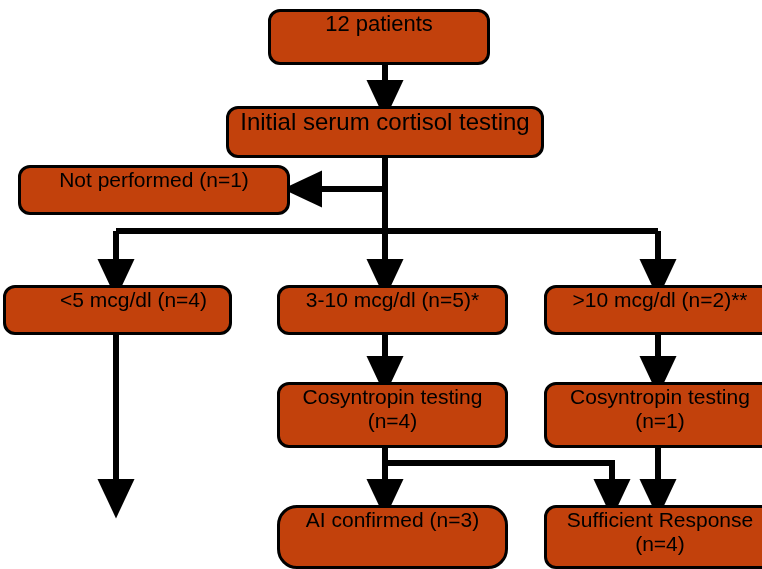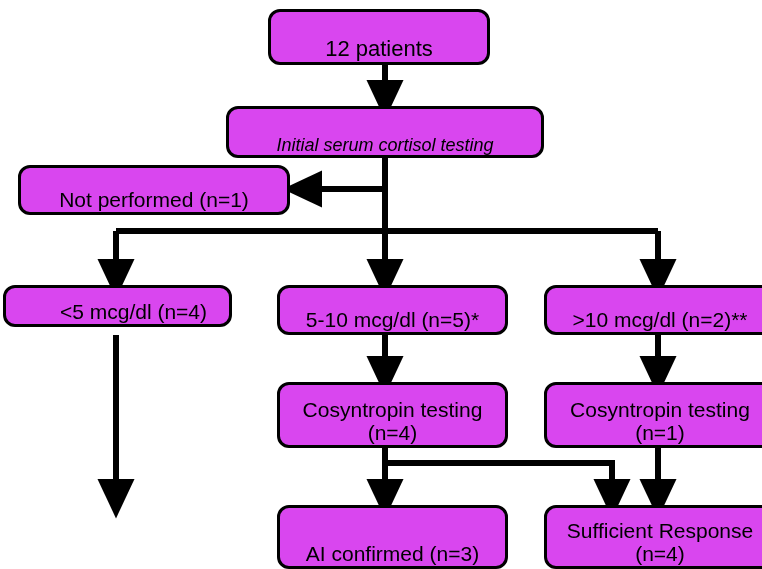--- a/index.html
+++ b/index.html
@@ -20,53 +20,53 @@
     position: absolute;
     left: 0;
     top: 0;
     width: 762px;
     height: 569px;
     pointer-events: none;
   }
   .node {
     position: absolute;
     box-sizing: border-box;
-    background: #d946ef;
+    background: #c2410c;
     border: 3px solid #000000;
     border-radius: 12px;
     display: flex;
-    align-items: flex-end;
+    align-items: flex-start;
     justify-content: center;
     text-align: center;
     color: #000000;
     font-family: "Liberation Sans", sans-serif;
     font-size: 21px;
     line-height: 1.12;
     z-index: 2;
   }
   .node .label {
     display: block;
     padding: 0 6px;
     white-space: pre-line;
   }
   
   #n-root       { left: 268px; top: 9px;   width: 222px; height: 56px; }
   #n-initial    { left: 226px; top: 106px; width: 318px; height: 52px; }
   #n-notperf    { left: 18px;  top: 165px; width: 272px; height: 50px; }
-  #n-lt5        { left: 3px;   top: 285px; width: 229px; height: 42px; padding-left: 32px; }
+  #n-lt5        { left: 3px;   top: 285px; width: 229px; height: 50px; padding-left: 32px; }
   #n-5to10      { left: 277px; top: 285px; width: 231px; height: 50px; }
   #n-gt10       { left: 544px; top: 285px; width: 232px; height: 50px; }
   #n-cosyn4     { left: 277px; top: 382px; width: 231px; height: 66px; }
   #n-cosyn1     { left: 544px; top: 382px; width: 232px; height: 66px; }
   #n-ai4        { left: 3px;   top: 505px; width: 229px; height: 64px; }
-  #n-ai3        { left: 277px; top: 505px; width: 231px; height: 64px; }
+  #n-ai3        { left: 277px; top: 505px; width: 231px; height: 64px; border-radius: 20px; }
   #n-suff2      { left: 544px; top: 505px; width: 232px; height: 64px; }
 
   #n-root .label       { font-size: 22px; }
-  #n-initial .label    { font-size: 18px; font-style: italic; }
+  #n-initial .label    { font-size: 24px; }
   #n-suff2 .label      { font-size: 21px; }
 </style>
 </head>
 <body>
 
 <div id="canvas">
 
   <svg class="edges" viewBox="0 0 762 569" width="762" height="569" aria-hidden="true">
     <defs>
       <marker id="arrowhead" markerWidth="7" markerHeight="7" refX="3.2" refY="3.5" orient="auto" markerUnits="strokeWidth">
@@ -115,21 +115,21 @@
 
   <div class="node" id="n-notperf">
     <span class="label">Not performed (n=1)</span>
   </div>
 
   <div class="node" id="n-lt5">
     <span class="label">&lt;5 mcg/dl (n=4)</span>
   </div>
 
   <div class="node" id="n-5to10">
-    <span class="label">5-10 mcg/dl (n=5)*</span>
+    <span class="label">3-10 mcg/dl (n=5)*</span>
   </div>
 
   <div class="node" id="n-gt10">
     <span class="label">&gt;10 mcg/dl (n=2)**</span>
   </div>
 
   <div class="node" id="n-cosyn4">
     <span class="label">Cosyntropin testing
 (n=4)</span>
   </div>

